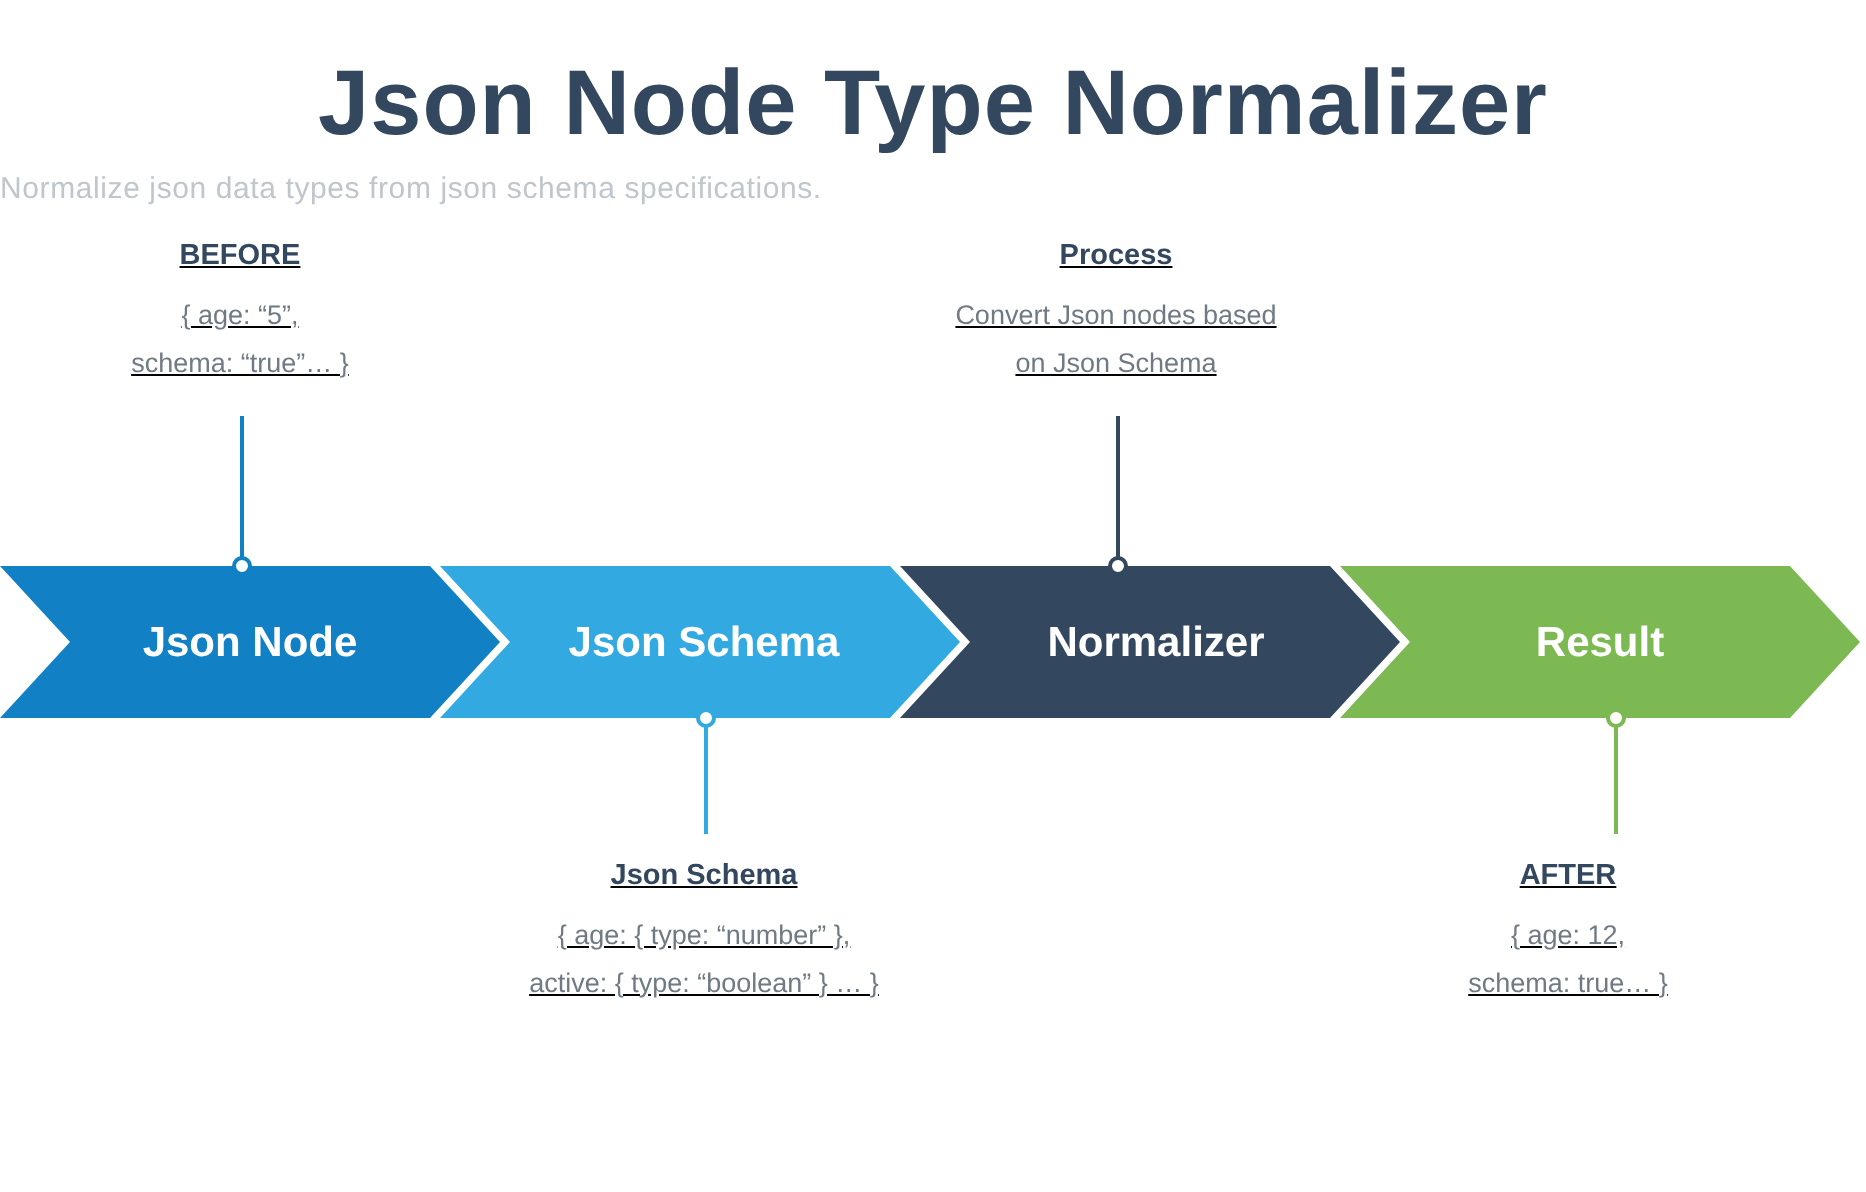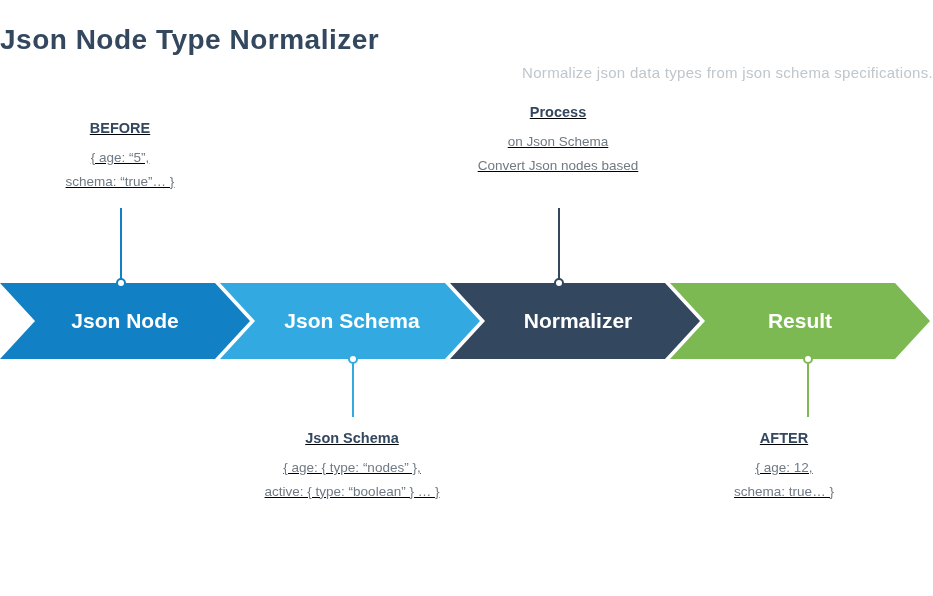--- a/index.html
+++ b/index.html
@@ -5,29 +5,29 @@
   * { box-sizing: border-box; margin: 0; padding: 0; }
   body {
     font-family: "Helvetica Neue", Arial, sans-serif;
     background: #ffffff;
     width: 933px;
     height: 596px;
     position: relative;
     overflow: hidden;
   }
   .title {
-    text-align: left;
-    font-size: 28px;
+    text-align: center;
+    font-size: 46px;
     font-weight: 700;
     color: #33475f;
     margin-top: 24px;
     letter-spacing: 0.5px;
   }
   .subtitle {
-    text-align: right;
+    text-align: left;
     font-size: 15px;
     color: #bfc6cc;
     margin-top: 8px;
     letter-spacing: 0.3px;
   }
   .flow {
     position: absolute;
     left: 0;
     top: 283px;
     width: 846px;
@@ -69,21 +69,21 @@
     border-radius: 50%;
     background: #ffffff;
     border: 2px solid currentColor;
     left: -4px;
   }
   .pin.top .dot { bottom: -5px; }
   .pin.bottom .dot { top: -5px; }
 
   
   #c-before   { left: 10px;  top: 120px; }
-  #c-process  { left: 448px; top: 104px; }
+  #c-process  { left: 448px; top: 120px; }
   #c-schema   { left: 227px; top: 430px; width: 250px; }
   #c-after    { left: 674px; top: 430px; }
 
   #p-before   { left: 120px; top: 208px; height: 75px; color: #1280c4; }
   #p-process  { left: 558px; top: 208px; height: 75px; color: #33475f; }
   #p-schema   { left: 352px; top: 359px; height: 58px; color: #32aae1; }
   #p-after    { left: 807px; top: 359px; height: 58px; color: #7db952; }
 </style>
 </head>
 <body>
@@ -125,29 +125,29 @@
   <div class="head">BEFORE</div>
   <div class="body">
     <div>{ age: “5”,</div>
     <div>schema: “true”… }</div>
   </div>
 </div>
 
 <div id="c-process" class="callout">
   <div class="head">Process</div>
   <div class="body">
+    <div>Convert Json nodes based</div>
     <div>on Json Schema</div>
-    <div>Convert Json nodes based</div>
   </div>
 </div>
 
 <div id="c-schema" class="callout">
   <div class="head">Json Schema</div>
   <div class="body">
-    <div>{ age: { type: “nodes” },</div>
+    <div>{ age: { type: “number” },</div>
     <div>active: { type: “boolean” } … }</div>
   </div>
 </div>
 
 <div id="c-after" class="callout">
   <div class="head">AFTER</div>
   <div class="body">
     <div>{ age: 12,</div>
     <div>schema: true… }</div>
   </div>

